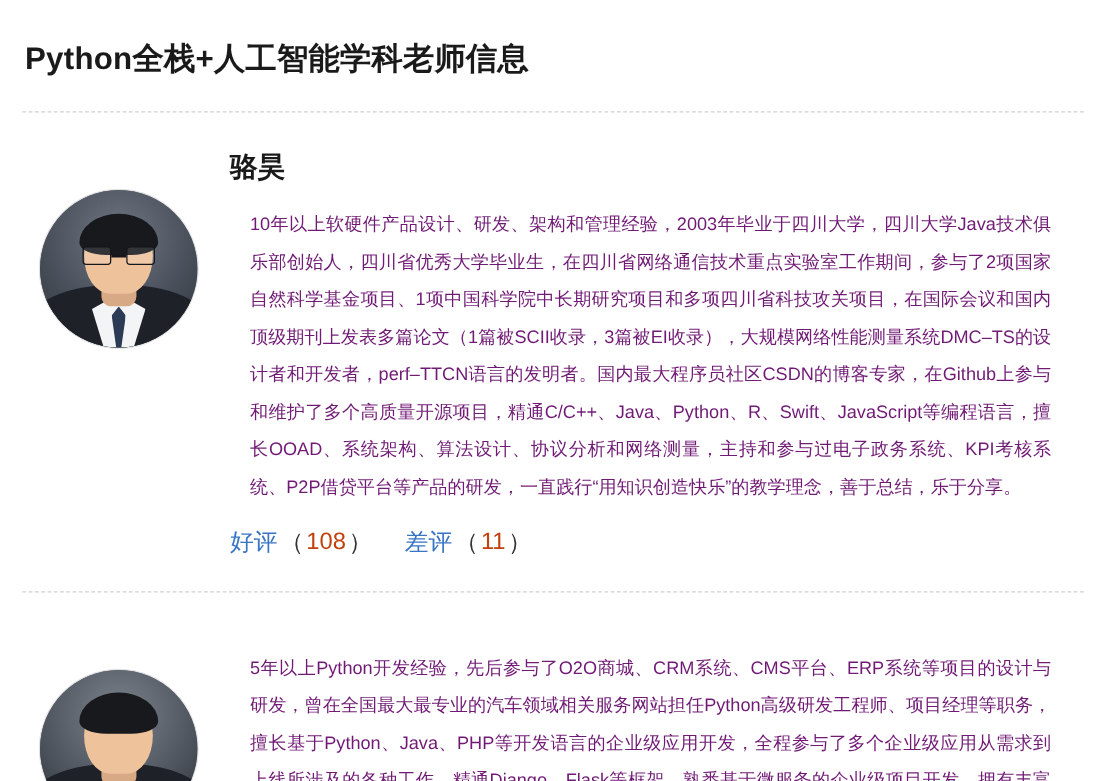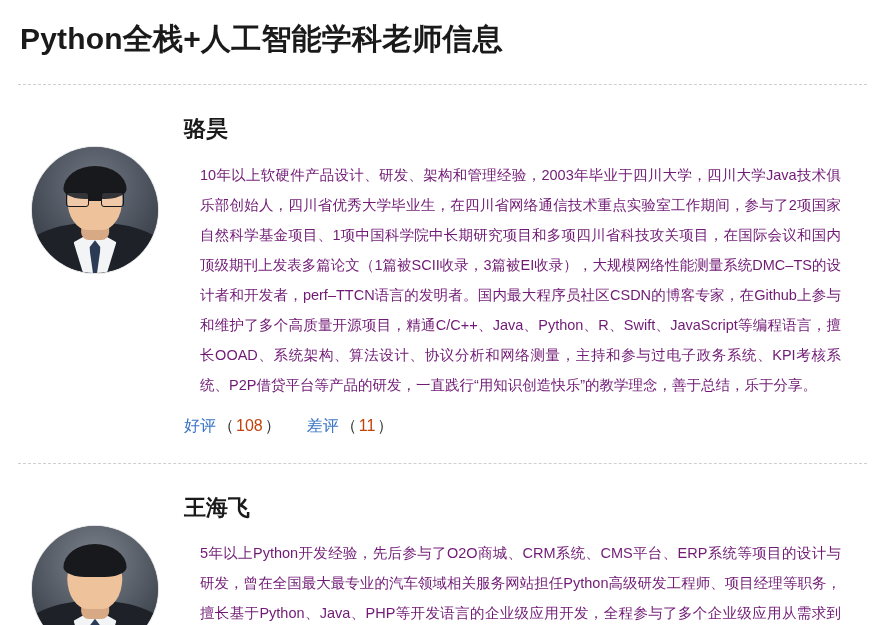--- a/index.html
+++ b/index.html
@@ -13,25 +13,25 @@
     height: 625px;
     overflow: hidden;
     font-family: "Liberation Sans", sans-serif;
     color: #333333;
   }
   .page {
     width: 885px;
     padding: 0 18px;
   }
   .page-title {
-    font-size: 30px;
+    font-size: 25px;
     font-weight: bold;
     color: #1a1a1a;
     letter-spacing: 0.2px;
-    padding: 18px 0 0 2px;
+    padding: 30px 0 0 2px;
     margin: 0;
     line-height: 1.4;
   }
   .title-rule {
     border-top: 1px dashed #cfcfcf;
     margin: 24px 0 0 0;
     height: 0;
   }
   .teacher {
     display: flex;
@@ -164,21 +164,21 @@
   }
   .teacher-desc {
     font-size: 14.5px;
     line-height: 30px;
     color: #701a75;
     text-align: justify;
     margin: 16px;
   }
   .ratings {
     margin-top: 16px;
-    font-size: 16px;
+    font-size: 19px;
     display: flex;
     align-items: flex-end;
     gap: 26px;
   }
   .rating-item {
     display: inline-flex;
     align-items: center;
     gap: 2px;
     color: #333;
   }
@@ -247,18 +247,17 @@
         <div class="shoulders"></div>
         <div class="shirt"></div>
         <div class="tie"></div>
         <div class="neck"></div>
         <div class="face"></div>
         <div class="hair"></div>
 
       </div>
     </div>
     <div class="info-col">
-      <div class="teacher-name">王海飞</div>
       <div class="teacher-desc">5年以上Python开发经验，先后参与了O2O商城、CRM系统、CMS平台、ERP系统等项目的设计与研发，曾在全国最大最专业的汽车领域相关服务网站担任Python高级研发工程师、项目经理等职务，擅长基于Python、Java、PHP等开发语言的企业级应用开发，全程参与了多个企业级应用从需求到上线所涉及的各种工作，精通Django、Flask等框架，熟悉基于微服务的企业级项目开发，拥有丰富的项目实战经验。善于用浅显易懂的方式在课堂上传授知识点，在授课过程中经常穿插企业开发的实际案例并分析其中的重点和难点，通过这种互动性极强的</div>
     </div>
   </div>
 
 </div>
 
 </body></html>

